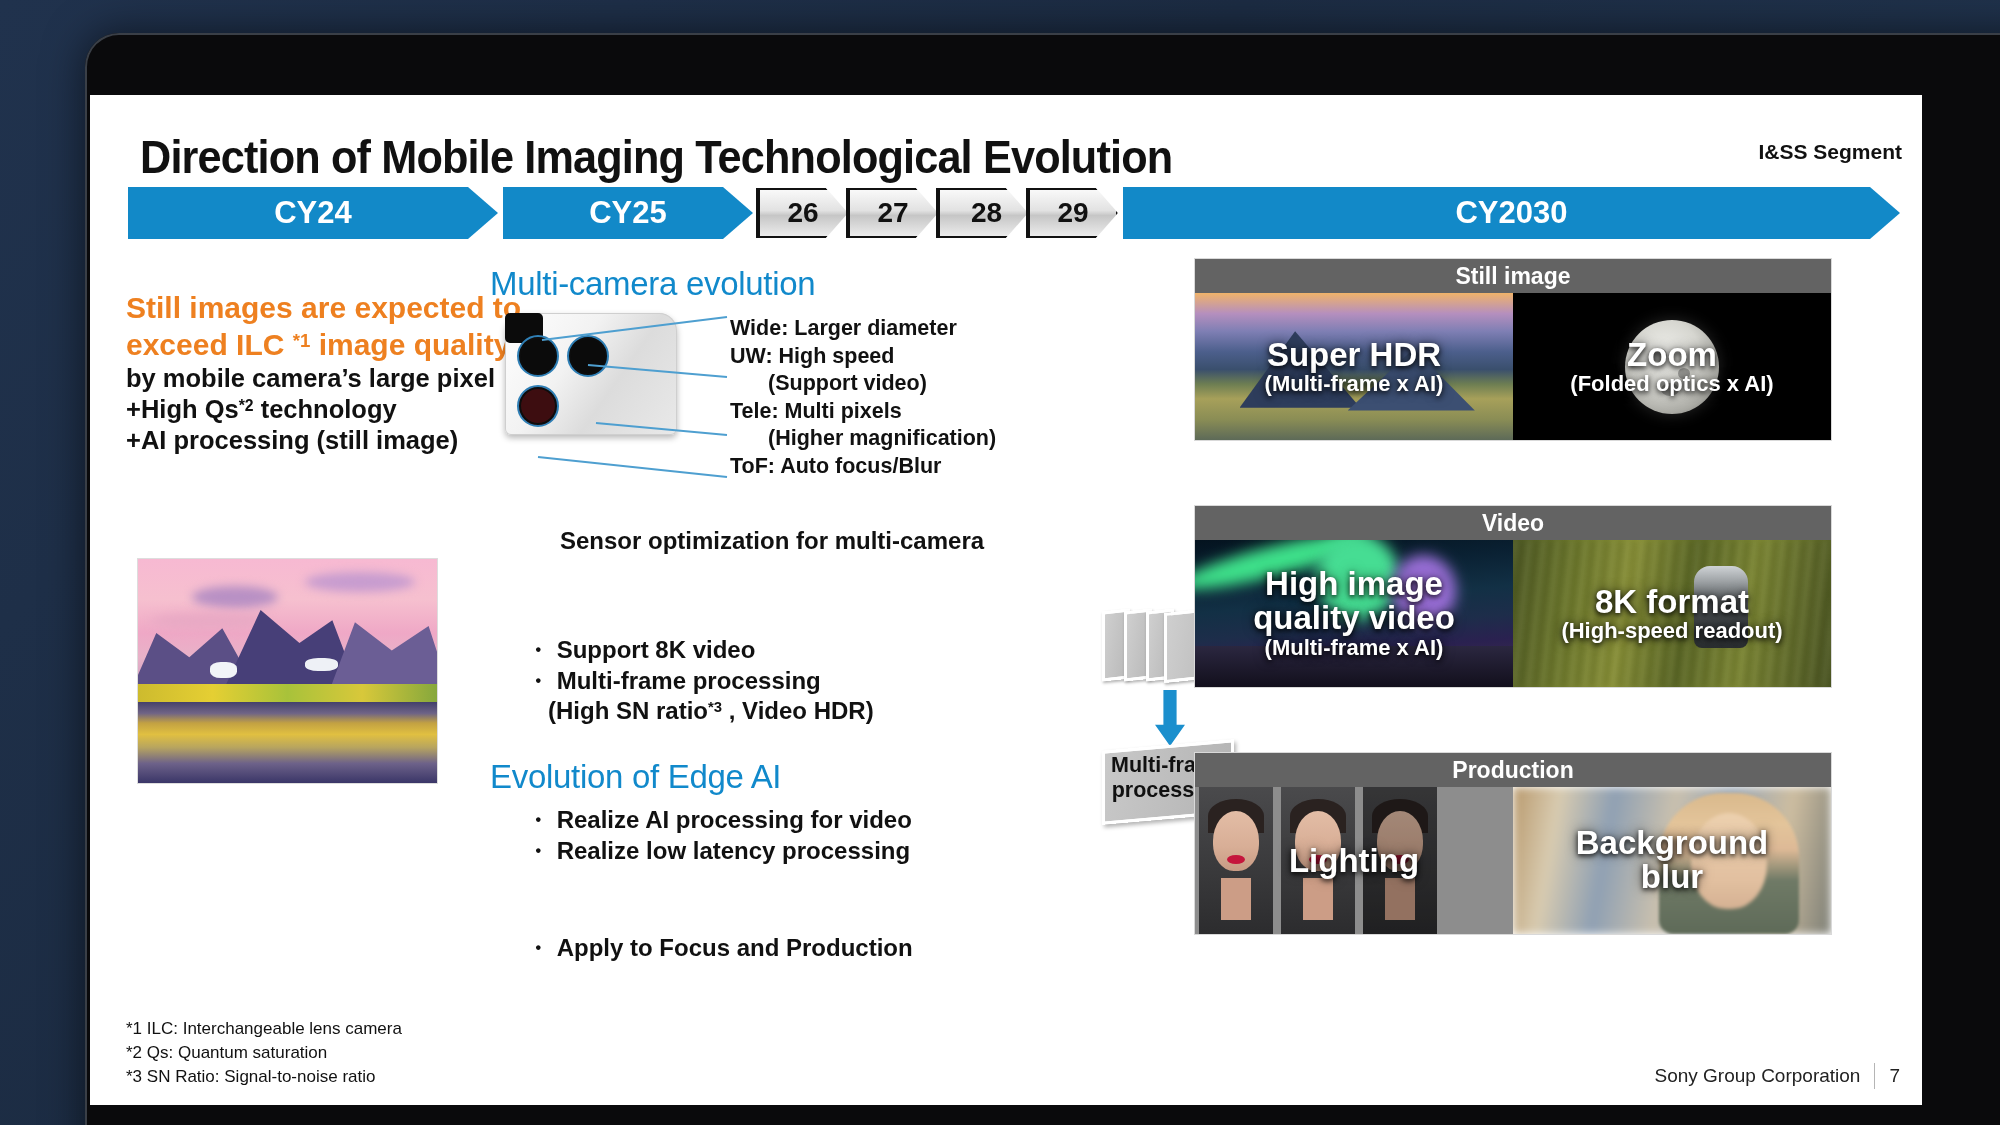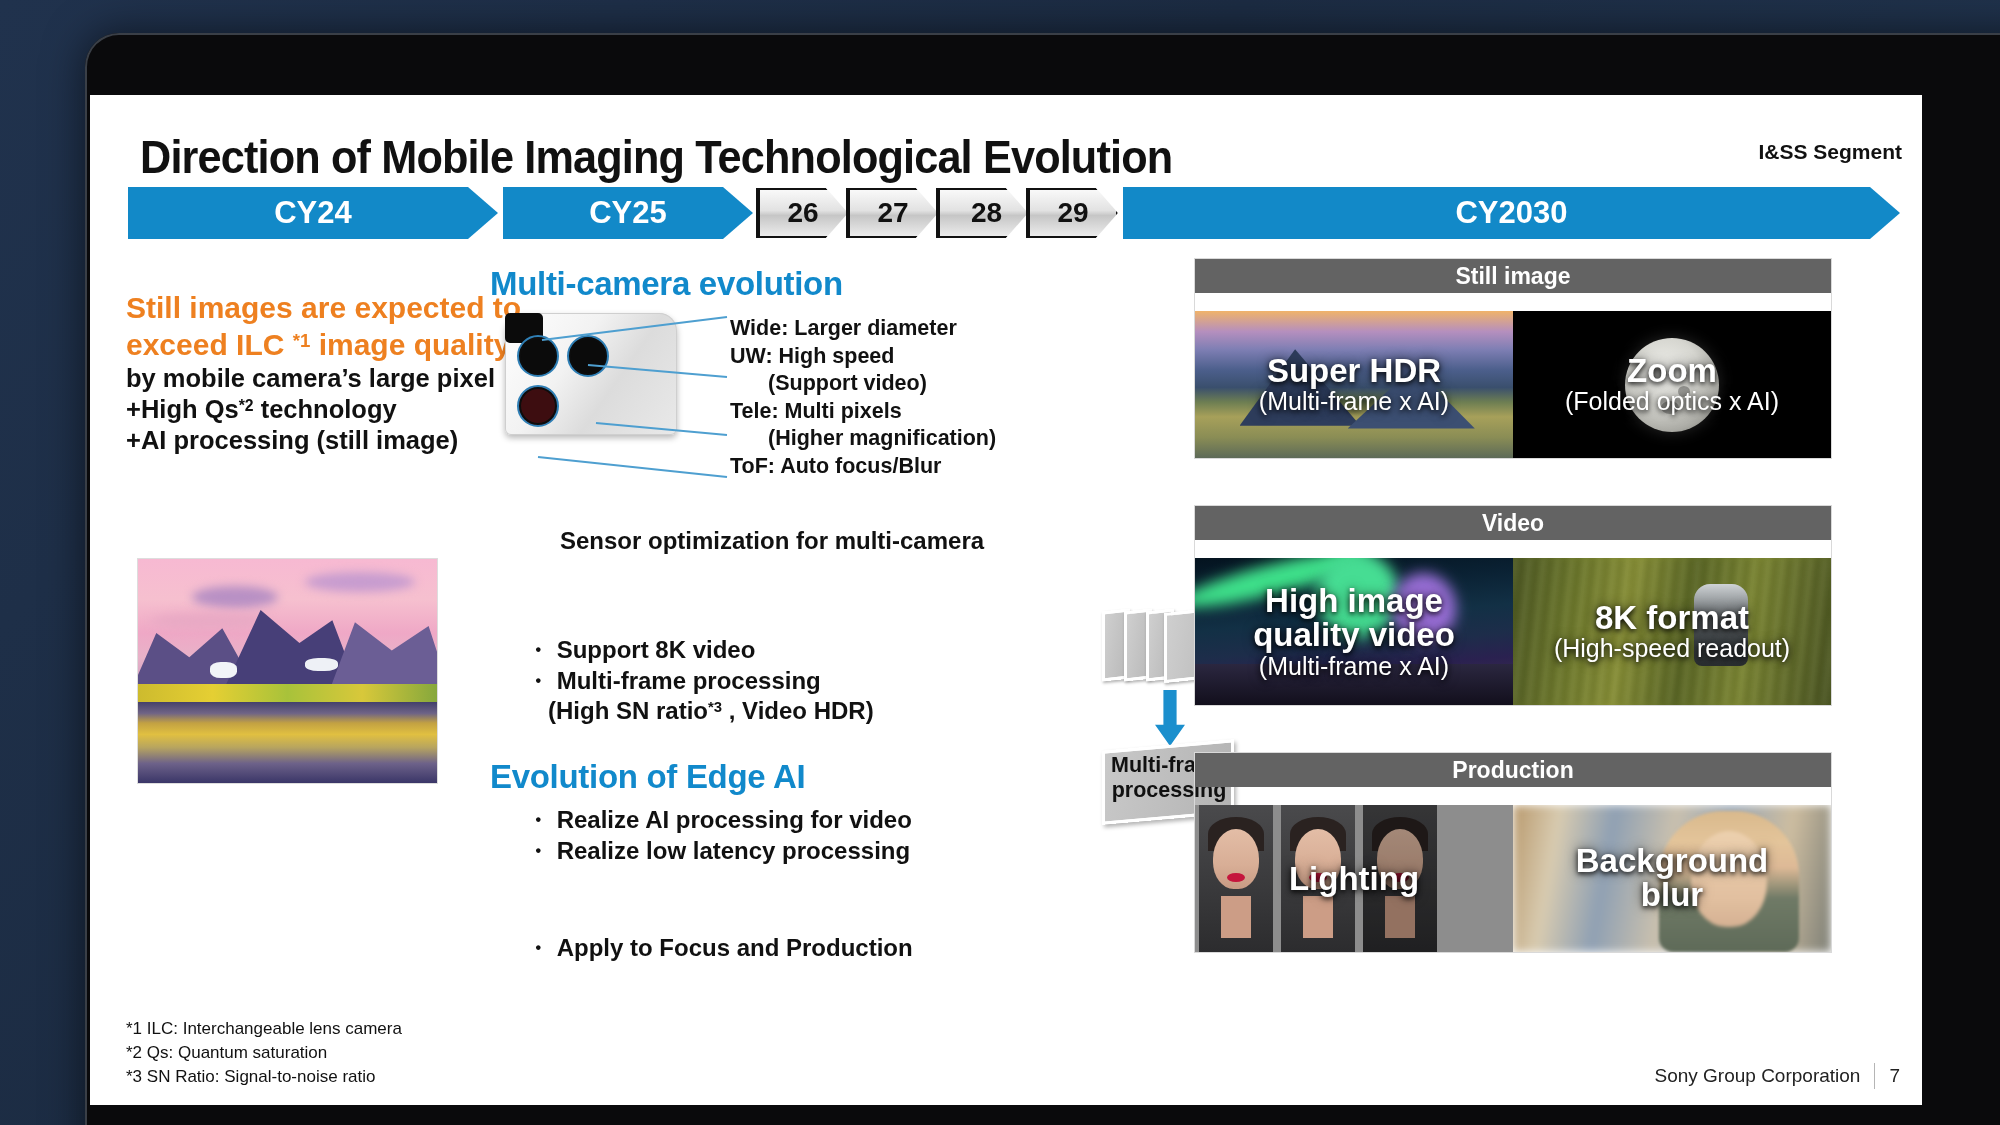--- a/index.html
+++ b/index.html
@@ -94,21 +94,21 @@
   .ls-water {
     position: absolute; left: 0; right: 0; bottom: 0; height: 36%;
     background: linear-gradient(180deg,#3e3a6e 0%, #6b5f8a 14%, #c4a23c 26%, #e4c23a 40%, #b9a65a 56%, #6a5f86 76%, #353163 100%);
     opacity: .95;
   }
 
   #footnotes { position: absolute; left: 36px; top: 922px; font-size: 17px; color: #111; line-height: 1.42; }
 
   
   #mid { position: absolute; left: 400px; top: 170px; width: 620px; }
-  .mid-head { color: #1189cb; font-size: 33px; font-weight: bold; letter-spacing: -.3px; }
+  .mid-head { color: #1189cb; font-size: 33px; font-weight: normal; letter-spacing: -.3px; }
   .mid-sub  { color: #111; font-size: 24px; font-weight: bold; }
   .mid-bullet { color: #111; font-size: 24px; font-weight: bold; line-height: 1.28; }
 
   
   #camera-module {
     position: absolute; left: 15px; top: 48px;
     width: 172px; height: 122px;
     background: linear-gradient(125deg,#ffffff 0%,#f2f2f2 38%,#dcdcdc 62%,#e9e9e9 100%);
     border-radius: 18px 18px 6px 6px;
     box-shadow: 0 3px 6px rgba(0,0,0,.28), inset 0 0 0 1px #cfcfcf;
@@ -157,30 +157,30 @@
     font-size: 21.5px; font-weight: bold; color: #111; line-height: 1.18; text-align: center;
   }
 
   
   .panel { position: absolute; left: 1104px; width: 638px; border: 1px solid #d9d9d9; }
   .panel-head {
     height: 34px; background: #636363; color: #fff;
     font-size: 23px; font-weight: bold;
     display: flex; align-items: center; justify-content: center;
   }
-  .panel-body { position: relative; display: flex; height: 147px; overflow: hidden; margin-top: 18px; }
+  .panel-body { position: relative; display: flex; height: 147px; overflow: hidden; }
   .half { position: relative; flex: 1; overflow: hidden; }
   .ovl {
     position: absolute; left: 0; right: 0; top: 50%; transform: translateY(-50%);
     text-align: center; color: #fff;
     text-shadow: 0 2px 5px rgba(0,0,0,.85), 0 0 12px rgba(0,0,0,.6);
     padding: 0 4px;
   }
   .ovl .t1 { font-size: 33px; font-weight: bold; line-height: 1.05; display: block; }
-  .ovl .t2 { font-size: 25px; font-weight: normal; line-height: 1.1; display: block; }
+  .ovl .t2 { font-size: 22px; font-weight: bold; line-height: 1.1; display: block; }
 
   
   .art-hdr { position:absolute; inset:0;
     background:
       linear-gradient(180deg,#f0b36a 0%, #b58fbe 14%, #7f7fb4 26%, #4c5f8c 40%,
                       #3a4f6d 52%, #6d7e52 62%, #a7a05a 72%, #8a8d55 86%, #5d6a58 100%); }
   .art-hdr .peak { position:absolute; background:#2e3d5c; }
   .art-moon-bg { position:absolute; inset:0; background:#000; }
   .moon {
     position:absolute; left:50%; top:50%; transform:translate(-50%,-50%);

